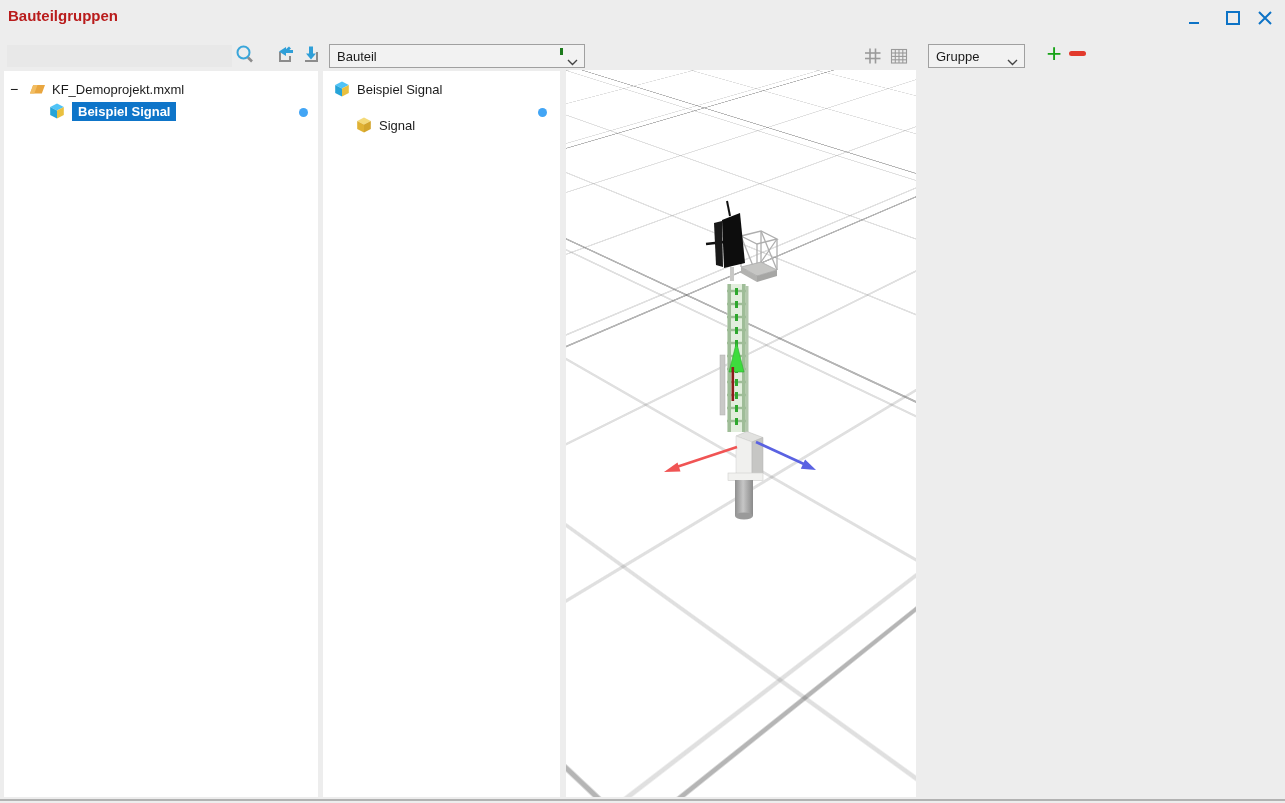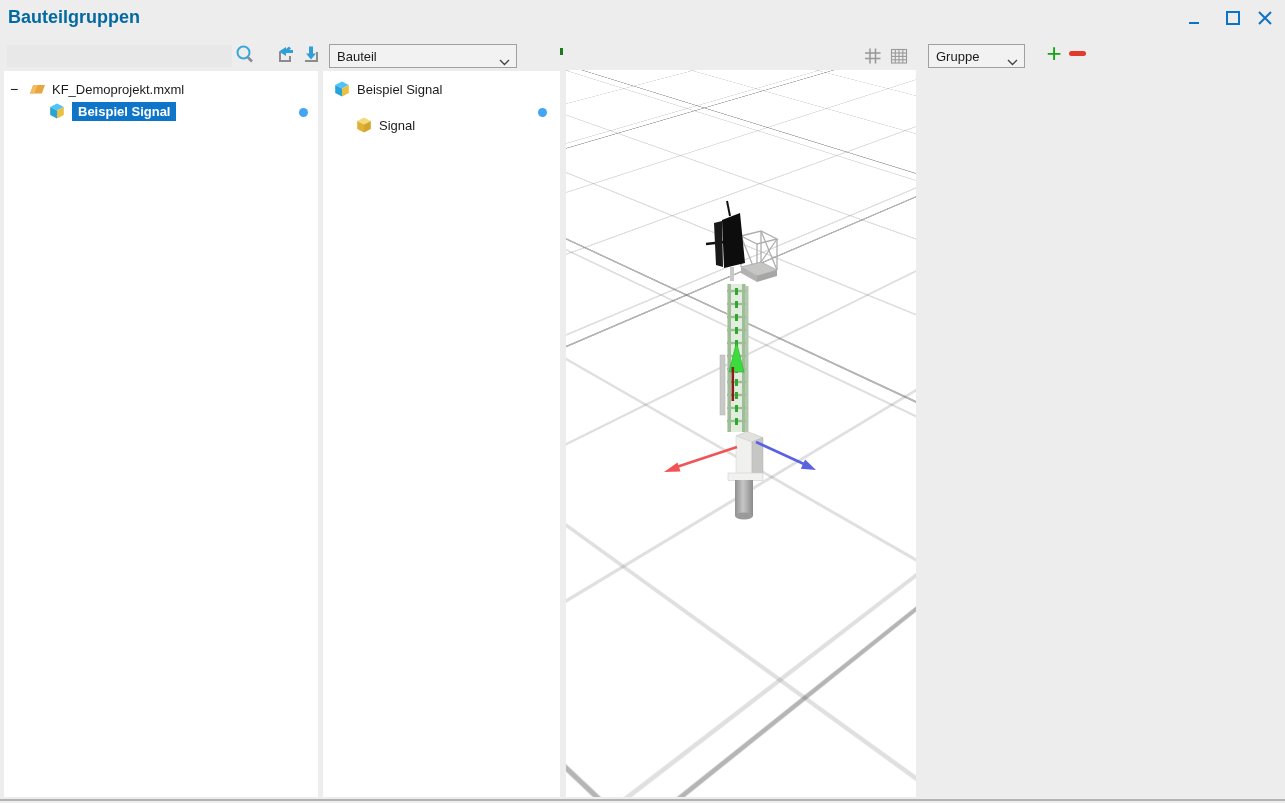--- a/index.html
+++ b/index.html
@@ -7,21 +7,21 @@
   body {
     font-family:"Liberation Sans", sans-serif;
     background:#ededed;
     position:relative;
     overflow:hidden;
     color:#1b1b1b;
   }
   .abs { position:absolute; }
 
   
-  .win-title { left:8px; top:7px; font-size:18px; font-weight:bold; color:#0369a1; }
+  .win-title { left:8px; top:7px; font-size:15px; font-weight:bold; color:#b91c1c; }
   .win-btn { width:24px; height:24px; top:6px; cursor:default; display:flex; align-items:center; justify-content:center; }
 
   
   .search-box {
     left:7px; top:45px; width:225px; height:22px;
     background:#e8e8e8; border:none; outline:none;
     font-family:"Liberation Sans", sans-serif; font-size:13px; padding:0 6px;
   }
   .tool-icon { top:44px; width:22px; height:22px; }
 
@@ -132,21 +132,21 @@
         <polygon points="2.2,5 9,8.5 9,16.5 2.2,13" fill="#26a4d8"></polygon>
         <polygon points="15.8,5 15.8,13 9,16.5 9,8.5" fill="#e9c03f"></polygon>
       </svg>
     </span>
     <span class="chip selected">Beispiel Signal</span>
   </div>
 
   <div class="abs link-dot" style="left:295px; top:37px;"></div>
 </div>
 
-<div class="dropdown" style="left:329px; width:188px;">
+<div class="dropdown" style="left:329px; width:256px;">
   <span>Bauteil</span>
   <span class="chev">
     <svg width="11" height="7" viewBox="0 0 11 7">
         <polyline points="1,1 5.5,5.5 10,1" fill="none" stroke="#444" stroke-width="1.4"></polyline>
       </svg>
   </span>
 </div>
 <div class="abs splitter-tick"></div>
 
 <div class="abs panel mid-panel">

